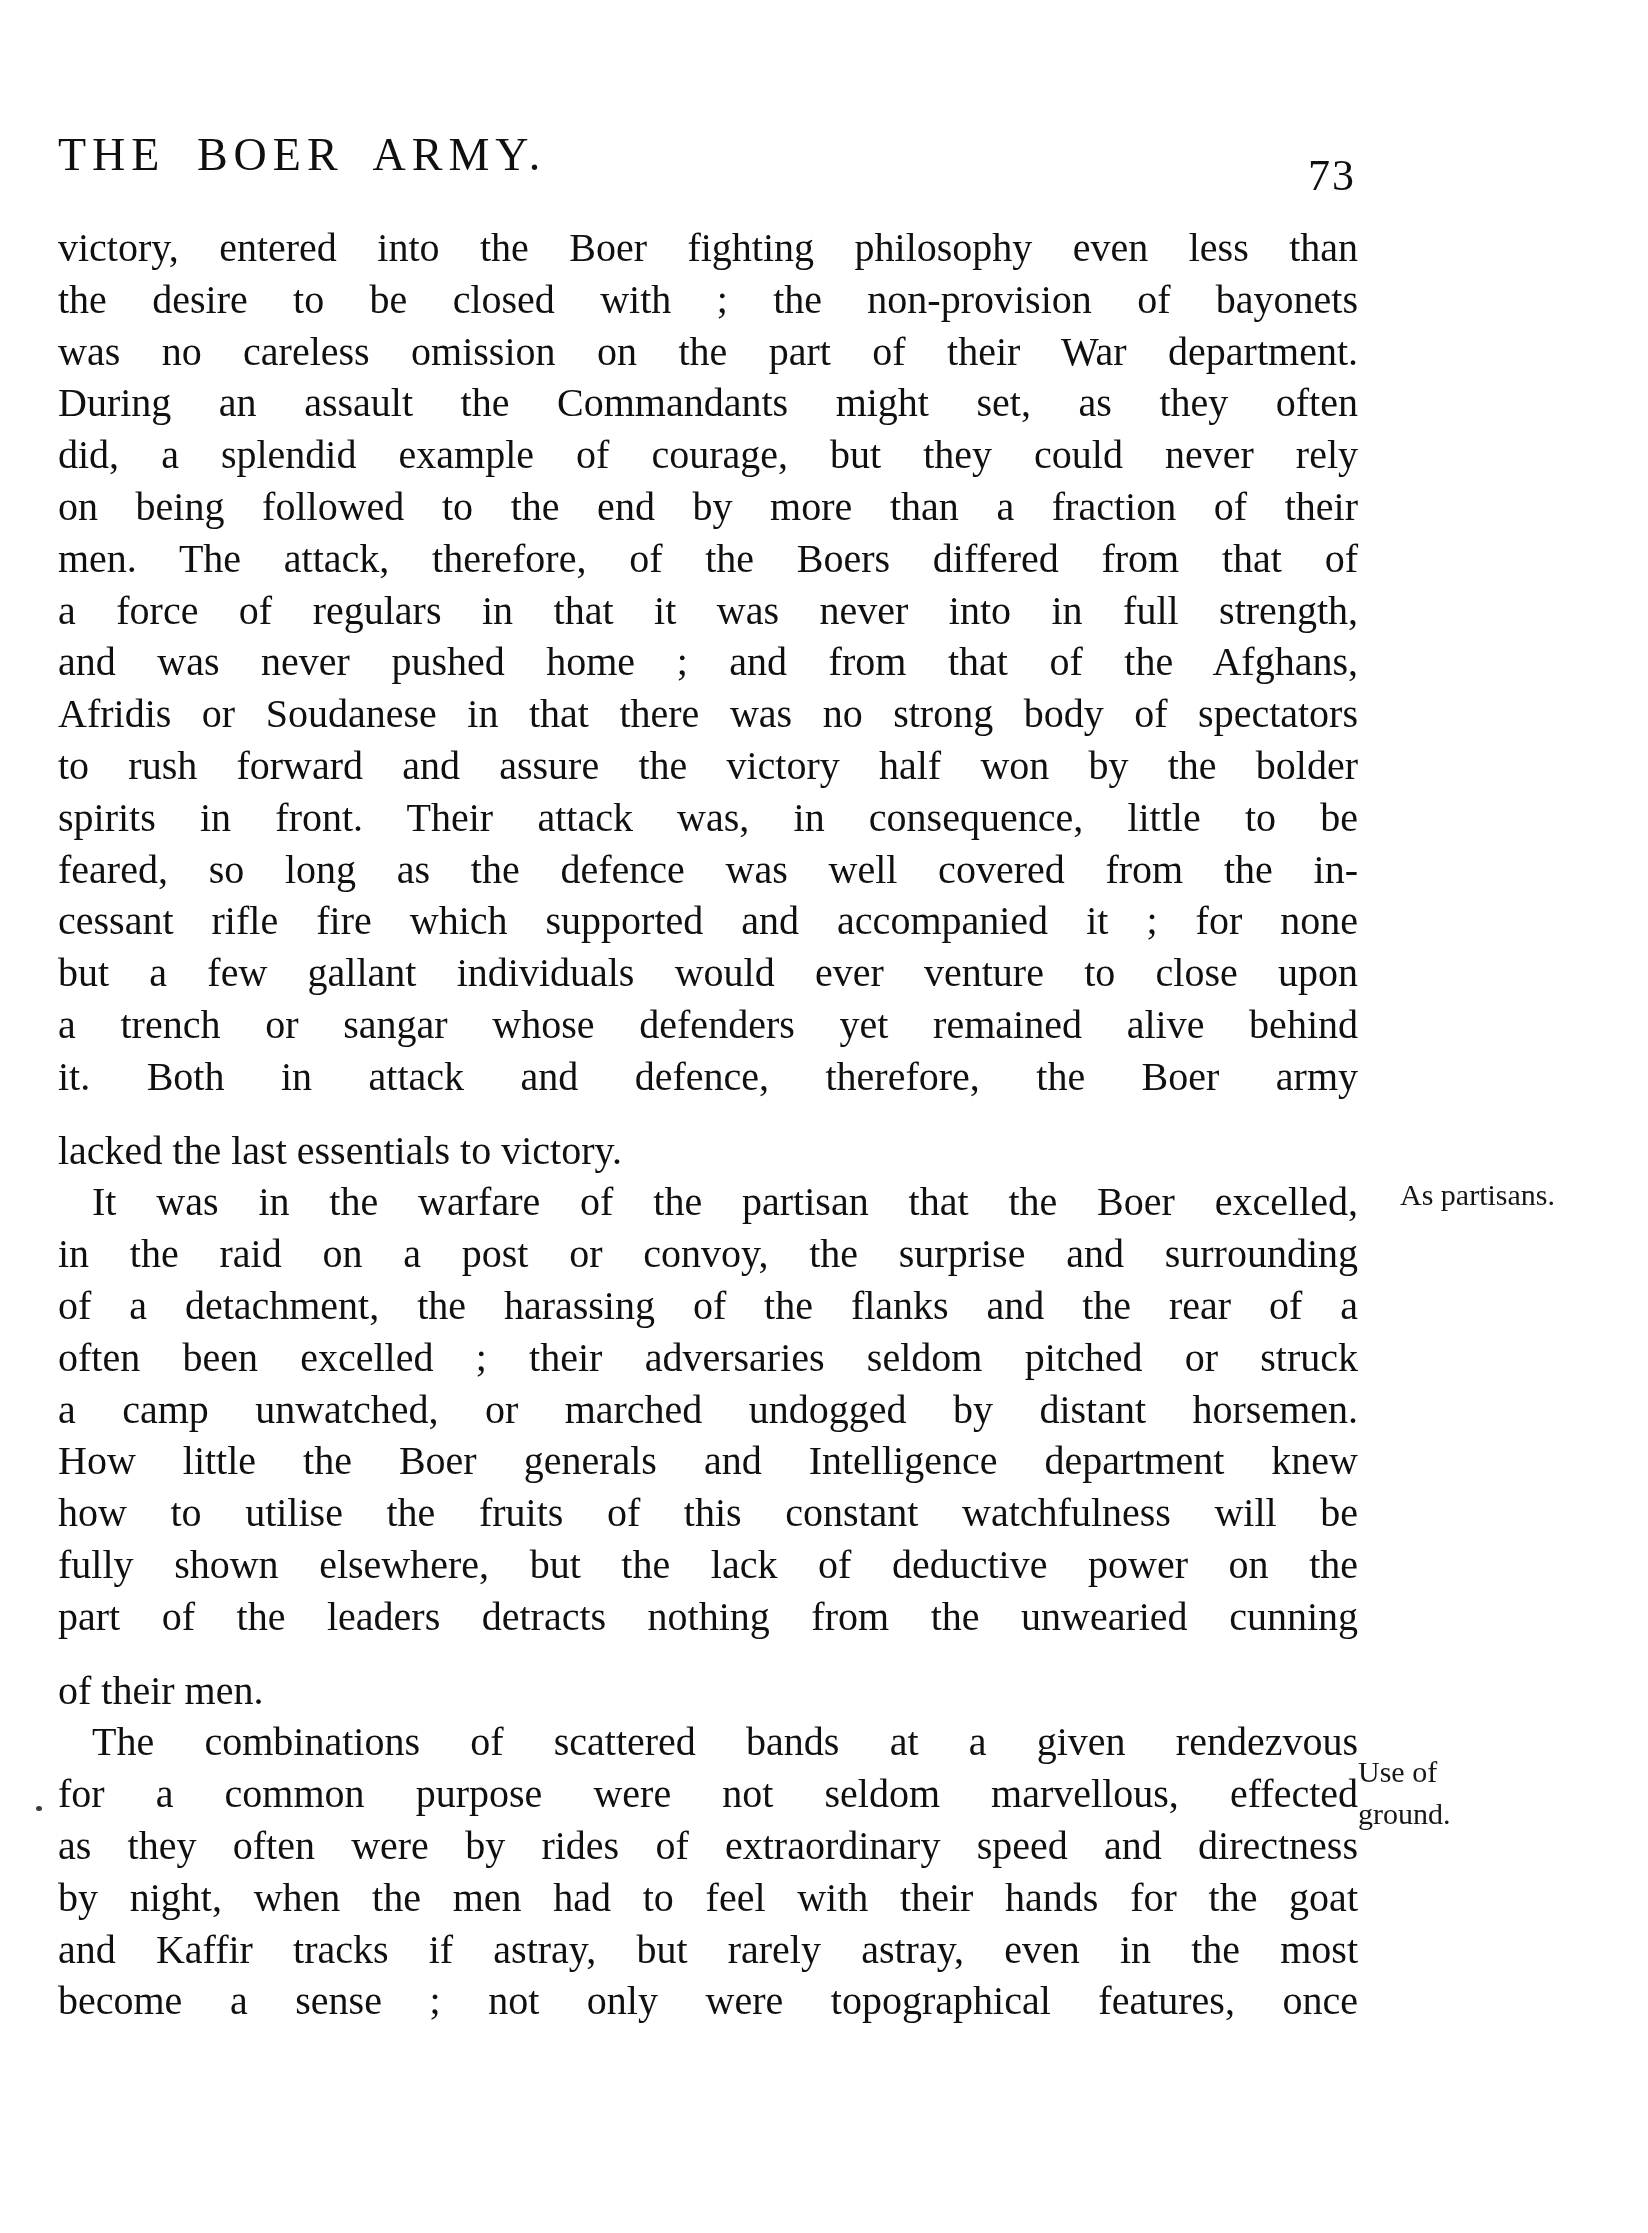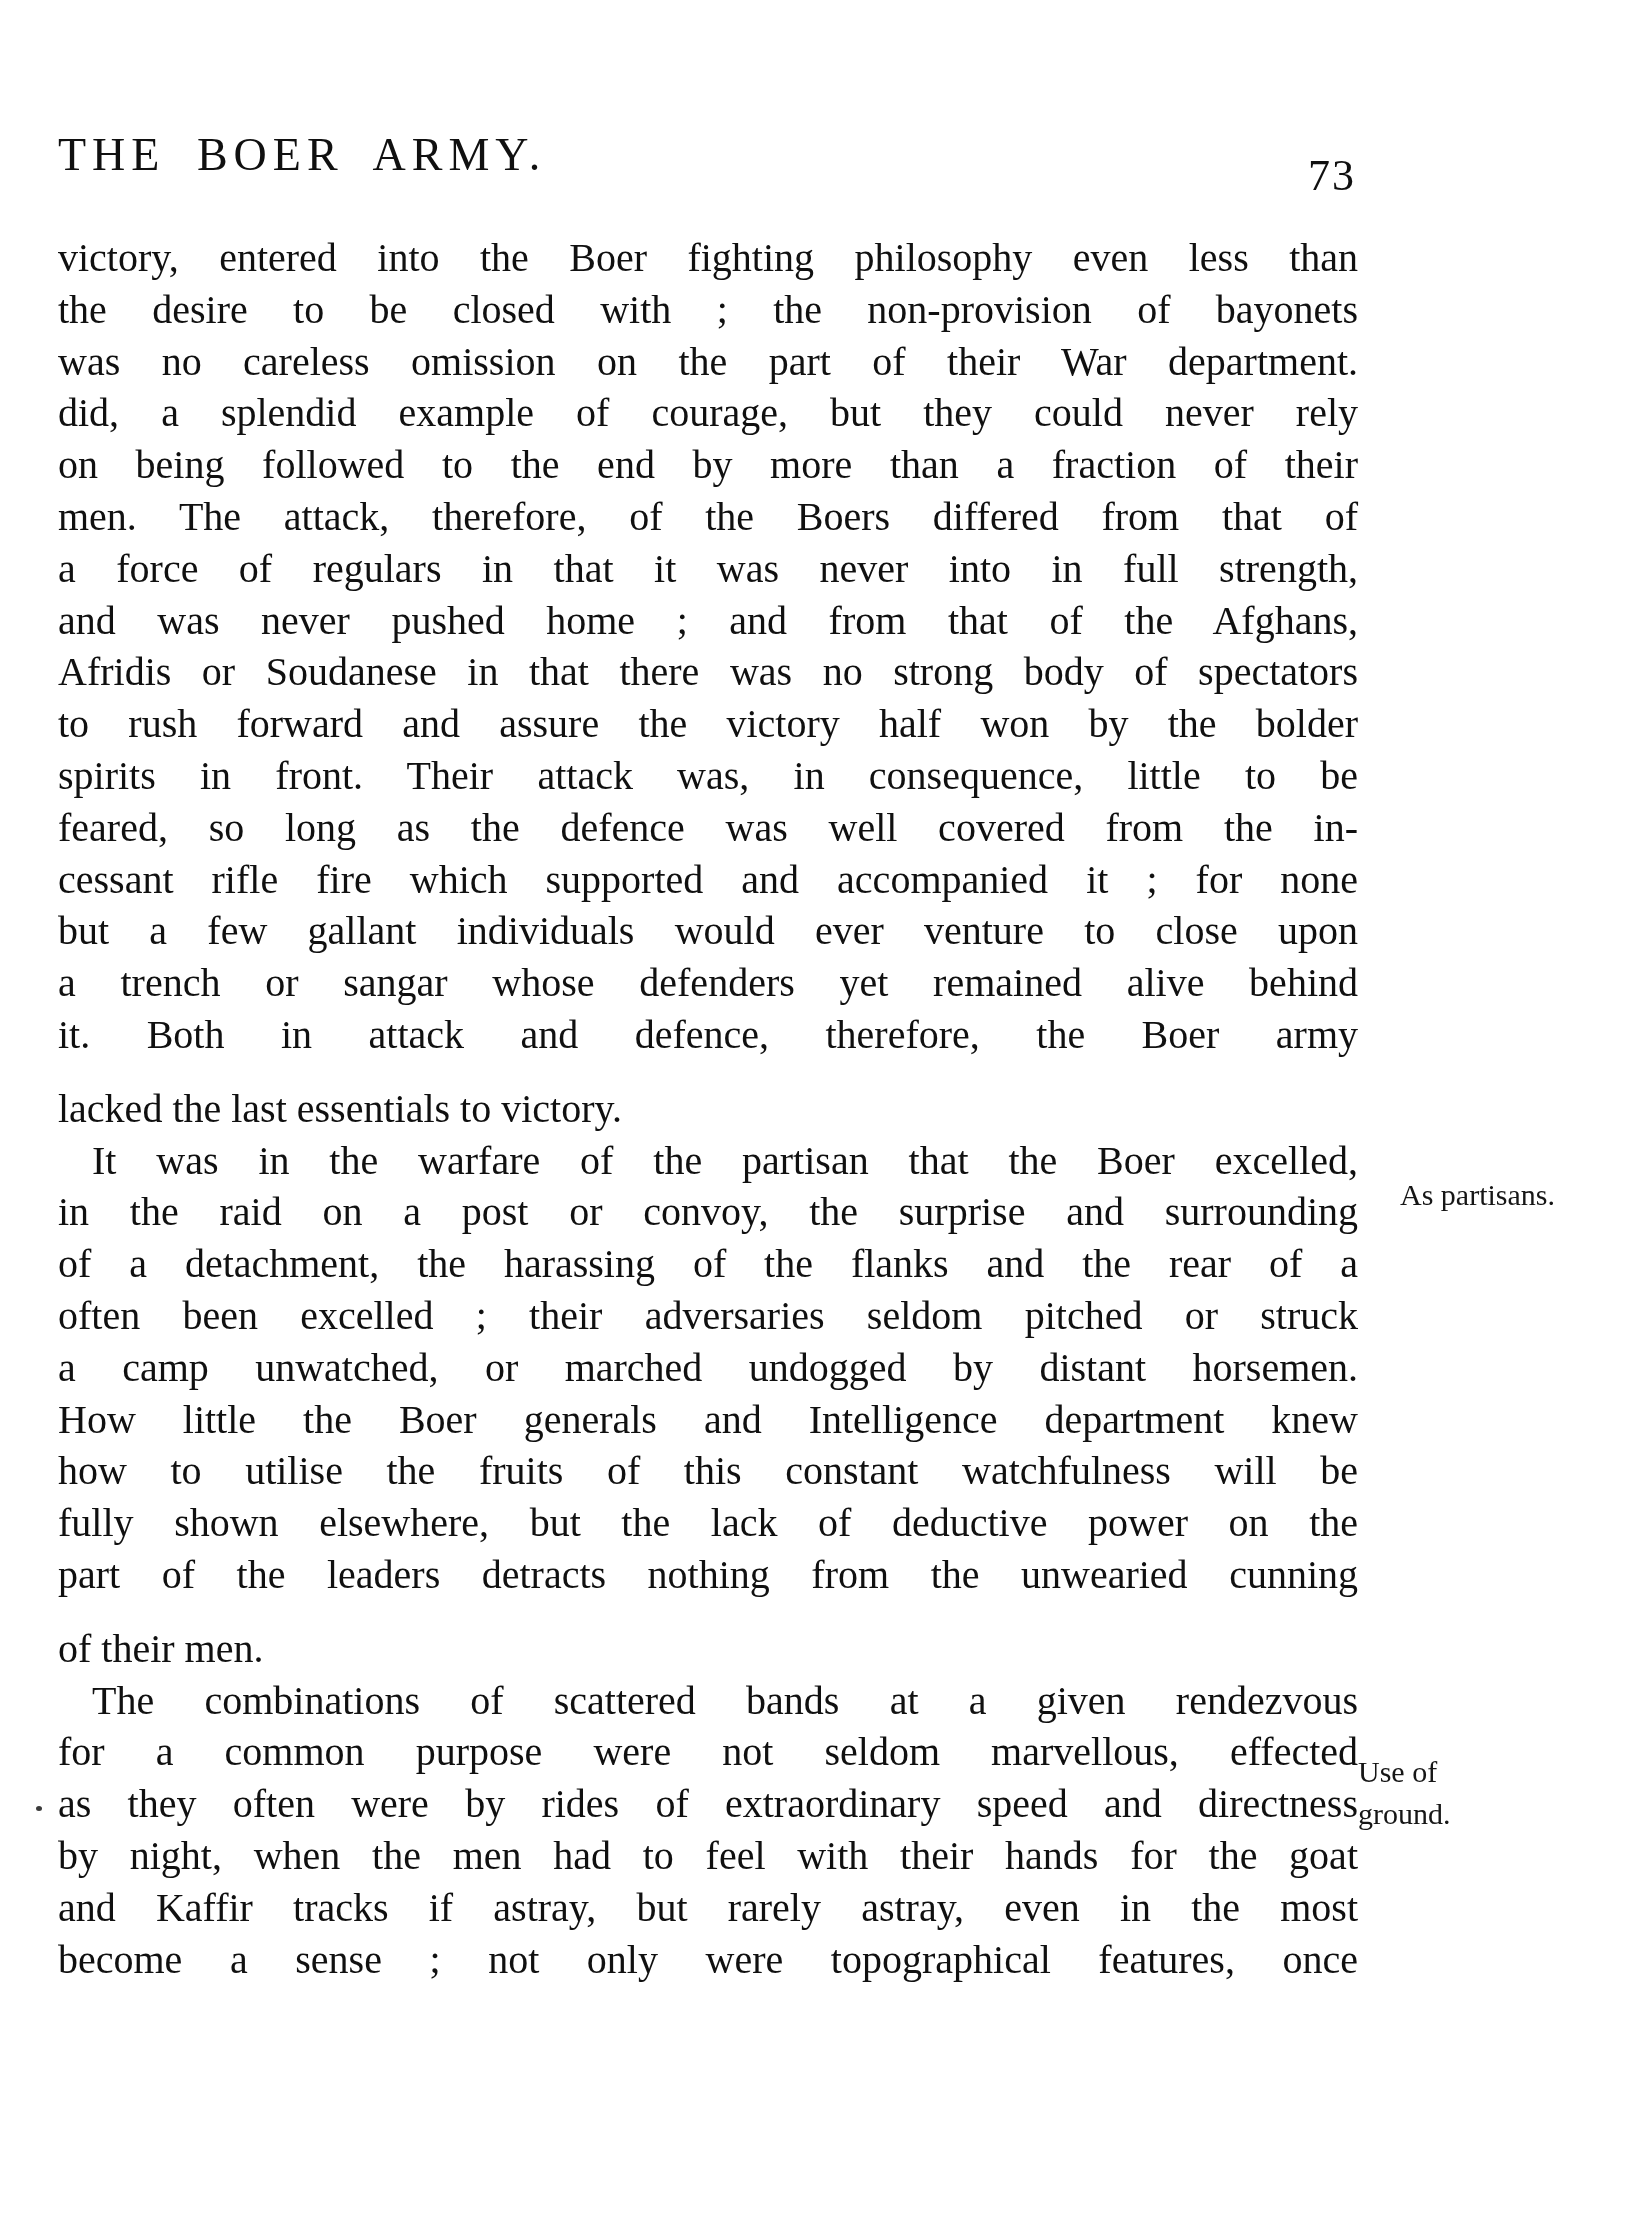--- a/index.html
+++ b/index.html
@@ -30,21 +30,21 @@
   .pagenum {
     position: absolute;
     left: 1308px;
     top: 150px;
     font-size: 44px;
     letter-spacing: 2px;
   }
   .textcol {
     position: absolute;
     left: 58px;
-    top: 232px;
+    top: 222px;
     width: 1300px;
     font-size: 40px;
   }
   .line {
     height: 51.8px;
     line-height: 51.8px;
     text-align: justify;
     text-align-last: justify;
     white-space: nowrap;
   }
@@ -81,20 +81,21 @@
 
   <div class="title">THE BOER ARMY.</div>
 
   <div class="pagenum">73</div>
 
   <div class="textcol">
     <div>
         <div class="line">victory, entered into the Boer fighting philosophy even less than</div>
         <div class="line">the desire to be closed with ; the non-provision of bayonets</div>
         <div class="line">was no careless omission on the part of their War department.</div>
+        <div class="line">During an assault the Commandants might set, as they often</div>
         <div class="line">did, a splendid example of courage, but they could never rely</div>
         <div class="line">on being followed to the end by more than a fraction of their</div>
         <div class="line">men. The attack, therefore, of the Boers differed from that of</div>
         <div class="line">a force of regulars in that it was never into in full strength,</div>
         <div class="line">and was never pushed home ; and from that of the Afghans,</div>
         <div class="line">Afridis or Soudanese in that there was no strong body of spectators</div>
         <div class="line">to rush forward and assure the victory half won by the bolder</div>
         <div class="line">spirits in front. Their attack was, in consequence, little to be</div>
         <div class="line">feared, so long as the defence was well covered from the in-</div>
         <div class="line">cessant rifle fire which supported and accompanied it ; for none</div>

